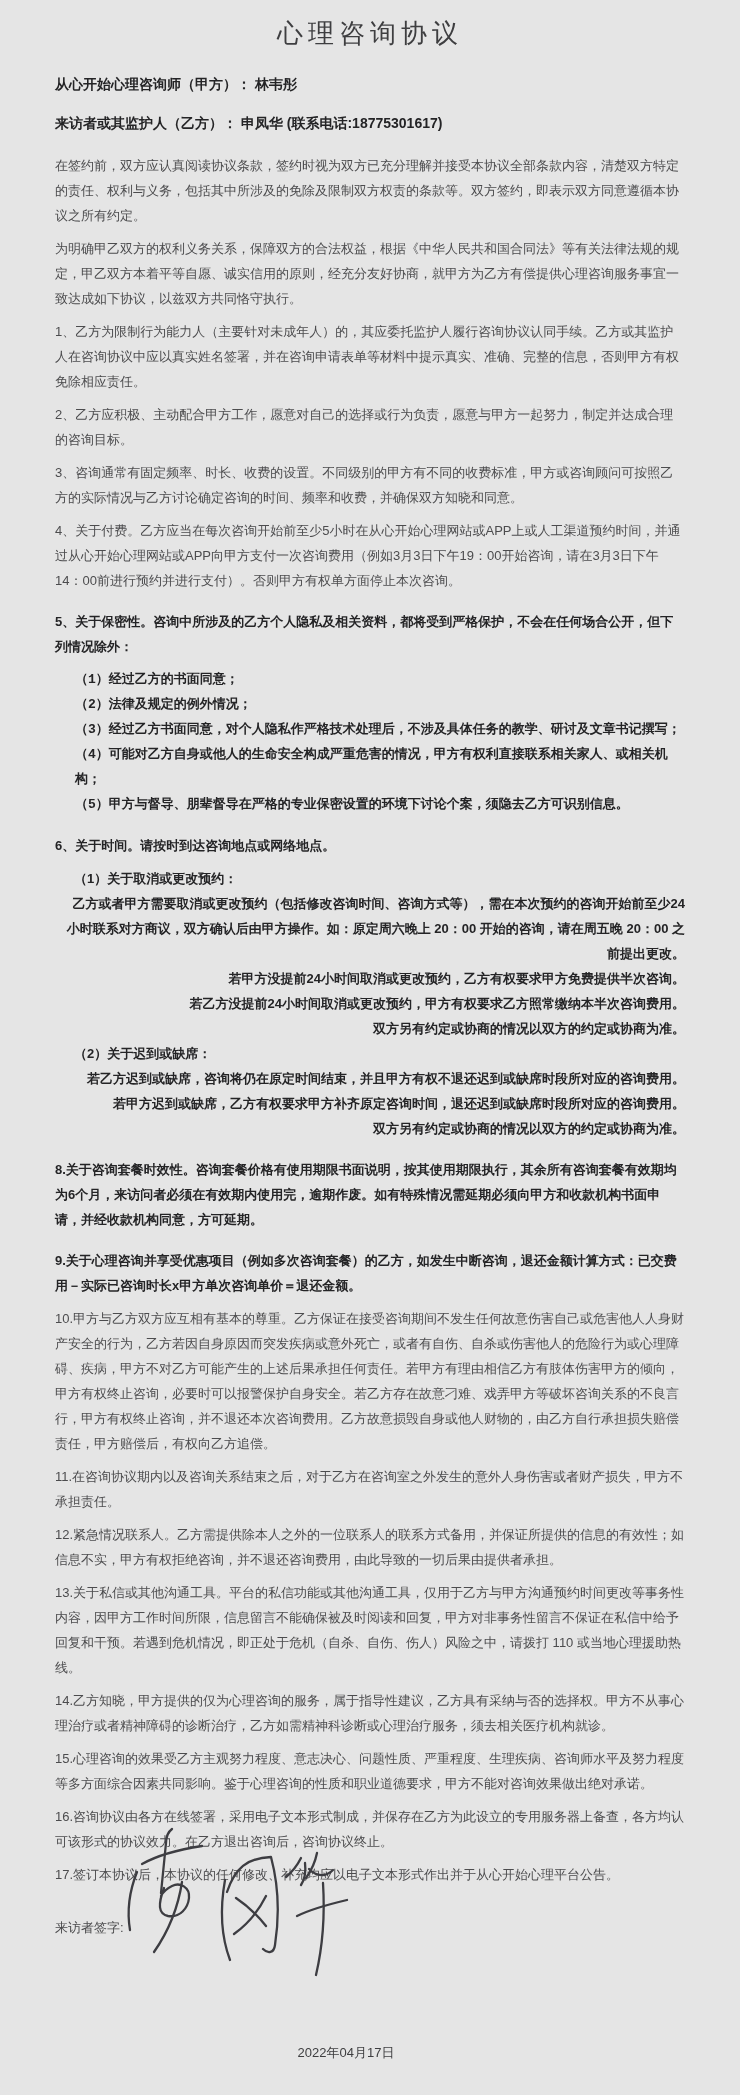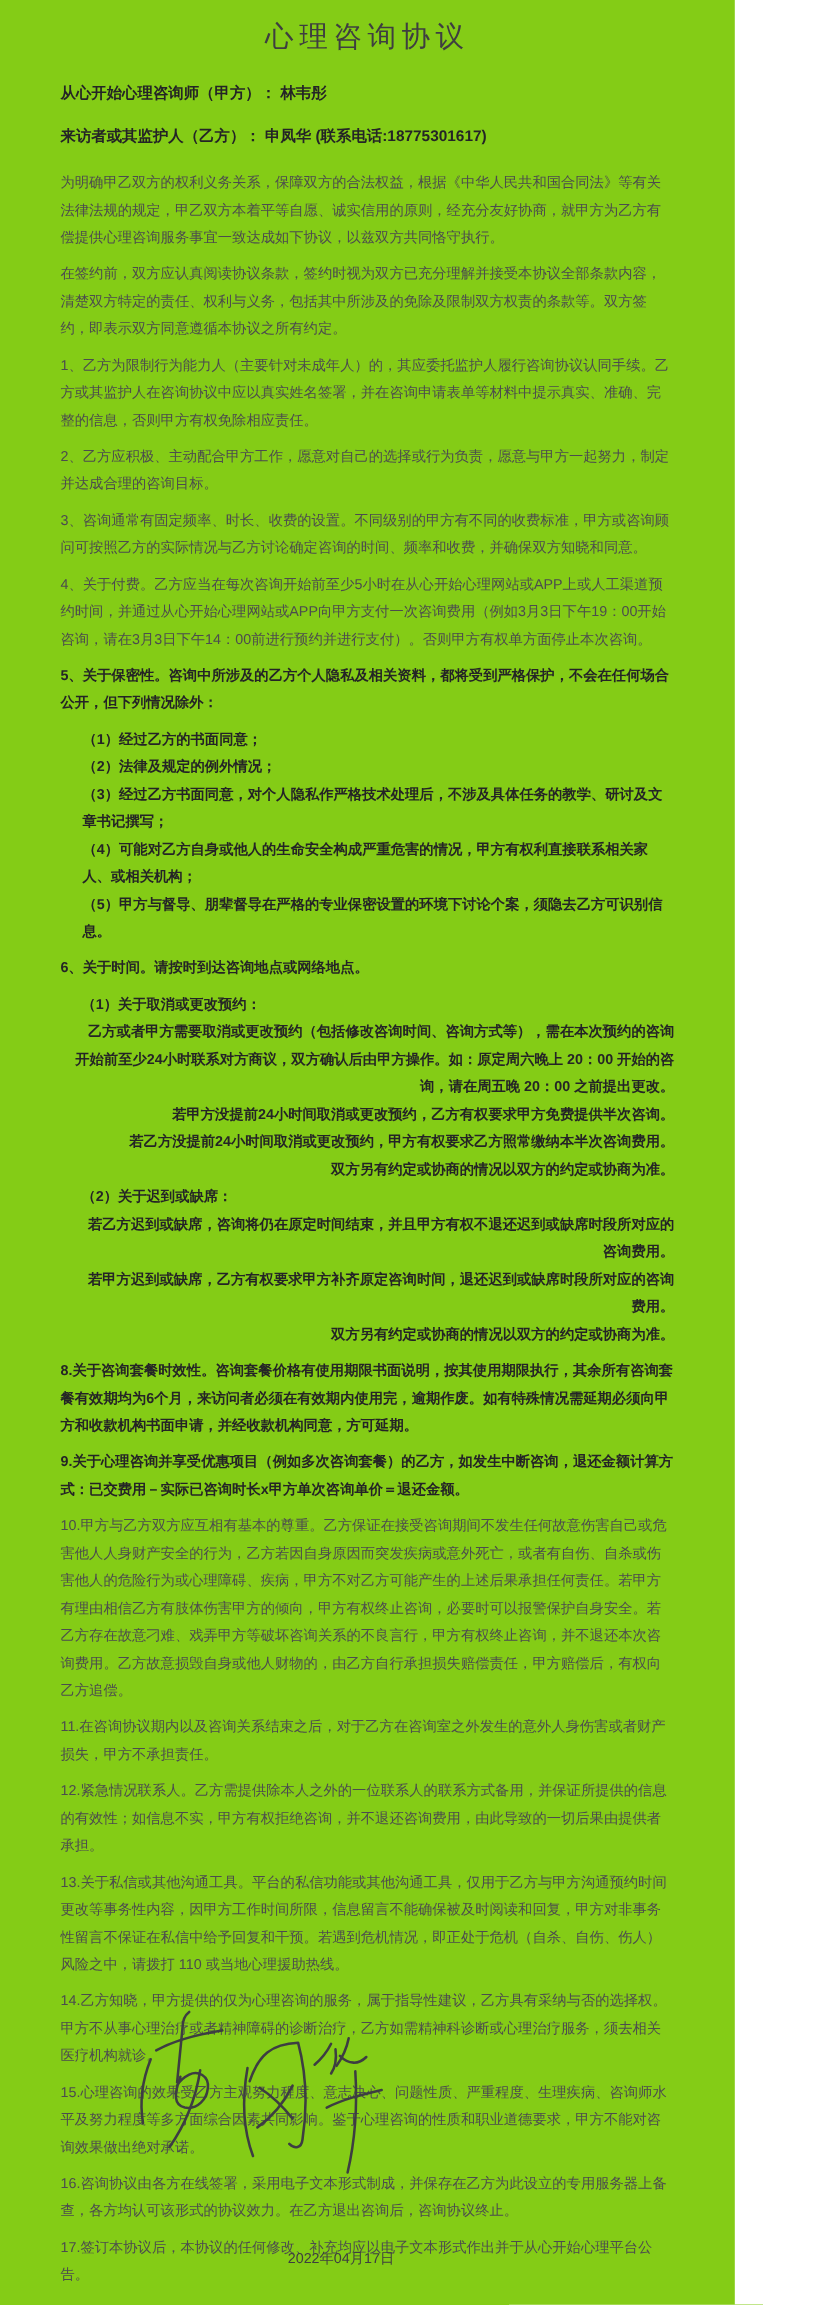--- a/index.html
+++ b/index.html
@@ -1,19 +1,19 @@
 <!DOCTYPE html>
 <html lang="zh"><head>
 <meta charset="utf-8">
 <style>
   html,body { margin:0; padding:0; }
   .page {
     position:relative;
-    width:668px; height:2095px;
-    background:#84cc16;
+    width:740px; height:2095px;
+    background:#e5e5e5;
     font-family:"Liberation Sans","DejaVu Sans",sans-serif;
     color:#4c4c4e;
     overflow:hidden;
     box-sizing:border-box;
   }
   .content { padding:8px 55px 0 55px; }
   .doc-title {
     font-size:26px; font-weight:400;
     letter-spacing:5px;
     text-align:center;
@@ -24,22 +24,22 @@
     font-size:14px; font-weight:700;
     color:#242426;
     margin:0 0 21px 0;
     line-height:18px;
   }
   .body-block p {
     font-size:13px;
     line-height:25px;
     margin:8px 0;
   }
-  .body-block p.p-bold { font-weight:700; color:#242426; }
-  .body-block p.p-list { font-weight:700; color:#242426; margin:0; padding-left:20px; }
+  .body-block p.p-bold { font-weight:700; color:#242426;margin-top:16px; }
+  .body-block p.p-list { font-weight:700; color:#242426; margin:0; padding-left:20px;font-family:Liberation Mono, monospace; }
   .body-block p.p-subhead { font-weight:700; color:#242426; margin:0; padding-left:19px; }
   .body-block p.p-sub { font-weight:700; color:#242426; margin:0; text-indent:14px;text-align:right; }
   .sign-label {
     font-size:13px;
     color:#4c4c4e;
     margin:28px 0 0 0;
     line-height:25px;
   }
   .signature-svg {
     position:absolute;
@@ -67,22 +67,22 @@
 
 <div class="page">
   <div class="content">
 
     <h1 class="doc-title">心理咨询协议</h1>
 
     <div class="party-line">从心开始心理咨询师（甲方）： 林韦彤</div>
     <div class="party-line">来访者或其监护人（乙方）： 申凤华 (联系电话:18775301617)</div>
 
     <div class="body-block" id="body-block">
+        <p>在签约前，双方应认真阅读协议条款，签约时视为双方已充分理解并接受本协议全部条款内容，清楚双方特定的责任、权利与义务，包括其中所涉及的免除及限制双方权责的条款等。双方签约，即表示双方同意遵循本协议之所有约定。</p>
         <p>为明确甲乙双方的权利义务关系，保障双方的合法权益，根据《中华人民共和国合同法》等有关法律法规的规定，甲乙双方本着平等自愿、诚实信用的原则，经充分友好协商，就甲方为乙方有偿提供心理咨询服务事宜一致达成如下协议，以兹双方共同恪守执行。</p>
-        <p>在签约前，双方应认真阅读协议条款，签约时视为双方已充分理解并接受本协议全部条款内容，清楚双方特定的责任、权利与义务，包括其中所涉及的免除及限制双方权责的条款等。双方签约，即表示双方同意遵循本协议之所有约定。</p>
         <p>1、乙方为限制行为能力人（主要针对未成年人）的，其应委托监护人履行咨询协议认同手续。乙方或其监护人在咨询协议中应以真实姓名签署，并在咨询申请表单等材料中提示真实、准确、完整的信息，否则甲方有权免除相应责任。</p>
         <p>2、乙方应积极、主动配合甲方工作，愿意对自己的选择或行为负责，愿意与甲方一起努力，制定并达成合理的咨询目标。</p>
         <p>3、咨询通常有固定频率、时长、收费的设置。不同级别的甲方有不同的收费标准，甲方或咨询顾问可按照乙方的实际情况与乙方讨论确定咨询的时间、频率和收费，并确保双方知晓和同意。</p>
         <p>4、关于付费。乙方应当在每次咨询开始前至少5小时在从心开始心理网站或APP上或人工渠道预约时间，并通过从心开始心理网站或APP向甲方支付一次咨询费用（例如3月3日下午19：00开始咨询，请在3月3日下午14：00前进行预约并进行支付）。否则甲方有权单方面停止本次咨询。</p>
         <p class="p-bold">5、关于保密性。咨询中所涉及的乙方个人隐私及相关资料，都将受到严格保护，不会在任何场合公开，但下列情况除外：</p>
         <p class="p-list">（1）经过乙方的书面同意；</p>
         <p class="p-list">（2）法律及规定的例外情况；</p>
         <p class="p-list">（3）经过乙方书面同意，对个人隐私作严格技术处理后，不涉及具体任务的教学、研讨及文章书记撰写；</p>
         <p class="p-list">（4）可能对乙方自身或他人的生命安全构成严重危害的情况，甲方有权利直接联系相关家人、或相关机构；</p>
         <p class="p-list">（5）甲方与督导、朋辈督导在严格的专业保密设置的环境下讨论个案，须隐去乙方可识别信息。</p>

